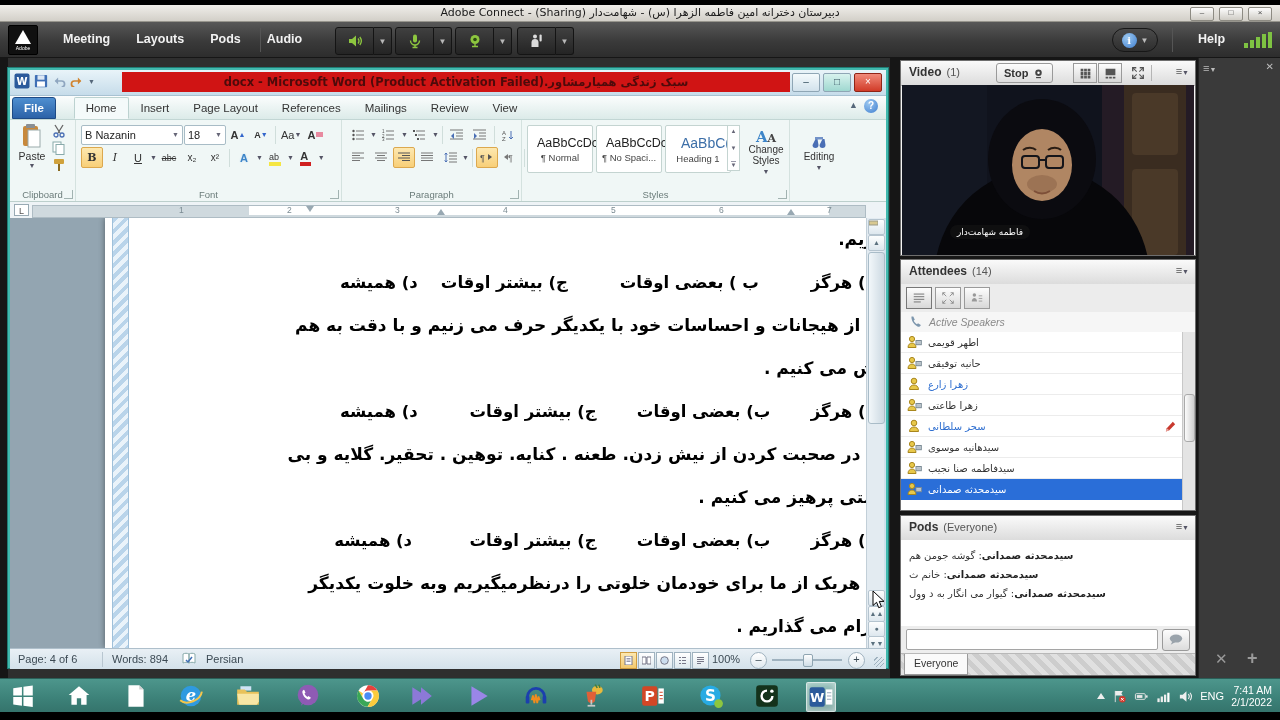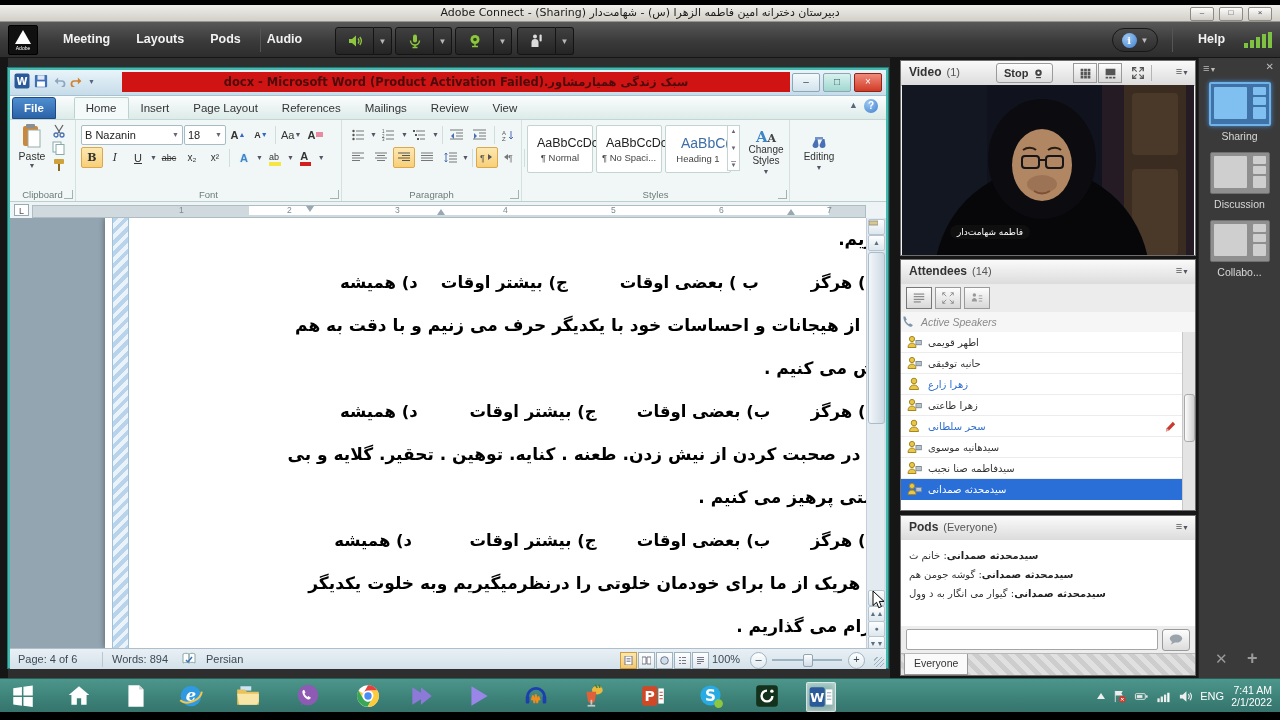--- a/index.html
+++ b/index.html
@@ -127,21 +127,21 @@
 .pod-menu{position:absolute;right:6px;top:4px;color:#555;font-size:11px;}
 .pod-menu .dd{font-size:7px;}
 .vp-btn{height:20px;border:1px solid #9a9a9a;border-radius:3px;background:linear-gradient(#fdfdfd,#dedede);
   display:inline-flex;align-items:center;justify-content:center;gap:4px;font-size:11px;font-weight:bold;color:#333;padding:0 7px;}
 .icbtn{width:24px;height:20px;border:1px solid #9a9a9a;background:linear-gradient(#fdfdfd,#d8d8d8);
   display:inline-flex;align-items:center;justify-content:center;}
 .vname{position:absolute;background:rgba(20,20,20,.65);color:#fff;font-size:9px;padding:2px 7px;border-radius:8px;}
 .att-toolbar{position:absolute;left:0;right:0;top:24px;height:28px;background:#ececec;border-bottom:1px solid #c8c8c8;
   display:flex;align-items:center;padding-left:5px;gap:3px;}
 .att-section{position:absolute;left:0;right:0;top:52px;height:20px;background:#f6f6f6;border-bottom:1px solid #f97316;
-  display:flex;align-items:center;gap:6px;font-size:10.5px;font-style:italic;color:#8a8a8a;}
+  display:flex;align-items:center;gap:6px;padding-left:8px;font-size:10.5px;font-style:italic;color:#8a8a8a;}
 .att-list{position:absolute;left:0;right:12px;top:72px;bottom:0;background:#fff;overflow:hidden;}
 .att-row{display:flex;align-items:center;height:20px;border-bottom:1px solid #ececec;padding:0 6px;background:#fff;}
 .att-row.sel{background:#2a6ed8;border-bottom-color:#2a6ed8;}
 .att-name{font-size:10px;color:#333;margin-left:6px;direction:rtl;}
 .att-name.blue{color:#2f6fd0;}
 .att-row.sel .att-name{color:#fff;}
 .att-pencil{margin-left:auto;}
 .att-scroll{position:absolute;right:0;top:72px;bottom:0;width:12px;background:#e4e4e4;border-left:1px solid #c8c8c8;}
 .att-scroll .sthumb{position:absolute;left:1px;top:62px;width:9px;height:46px;background:linear-gradient(90deg,#fbfbfb,#cfcfcf);
   border:1px solid #aaa;border-radius:3px;}
@@ -826,70 +826,41 @@
         <span class="sthumb"></span>
       </div>
   </div>
 
   <div class="s pod" style="left:900px;top:515px;width:296px;height:161px">
     <div class="pod-header">
       <span class="pod-title"><span>Pods</span><span class="pod-count">(Everyone)</span></span>
       <span class="pod-menu">≡<span class="dd">▼</span></span>
     </div>
     <div class="chat-messages fa">
+        <div class="chat-msg" dir="rtl"><b>سیدمحدثه صمدانی</b>: گوشه جومن هم</div>
         <div class="chat-msg" dir="rtl"><b>سیدمحدثه صمدانی</b>: خانم ث</div>
-        <div class="chat-msg" dir="rtl"><b>سیدمحدثه صمدانی</b>: گوشه جومن هم</div>
         <div class="chat-msg" dir="rtl"><b>سیدمحدثه صمدانی</b>: گیوار می انگار به د وول</div>
       </div>
     <div class="chat-inputrow">
       <input class="chat-input" type="text" style="">
       <span class="chat-bubblebtn">
         <svg width="16" height="13" viewBox="0 0 18 14">
             <ellipse cx="9" cy="6" rx="7" ry="4.5" fill="#9aa3ab"></ellipse>
             <path fill="#9aa3ab" d="M5 9l-2 4 5-3z"></path>
           </svg>
       </span>
     </div>
     <div class="chat-tabs">
       <span class="everyone-tab">Everyone</span>
     </div>
   </div>
 
   <div class="s lsidebar" style="left:1198px;top:58px;width:82px;height:620px">
     <span class="ls-top">≡<span style="font-size:7px">▼</span></span>
     <span class="ls-close">✕</span>
-    <div style="padding-top:14px">
-        <div class="layout-item active">
-          <div class="layout-thumb">
-            <i class="lp a"></i>
-            <i class="lp b1"></i>
-            <i class="lp b2"></i>
-            <i class="lp b3"></i>
-          </div>
-          <div class="layout-label">Sharing</div>
-        </div>
-        <div class="layout-item">
-          <div class="layout-thumb">
-            <i class="lp a"></i>
-            <i class="lp b1"></i>
-            <i class="lp b2"></i>
-            <i class="lp b3"></i>
-          </div>
-          <div class="layout-label">Discussion</div>
-        </div>
-        <div class="layout-item">
-          <div class="layout-thumb">
-            <i class="lp a"></i>
-            <i class="lp b1"></i>
-            <i class="lp b2"></i>
-            <i class="lp b3"></i>
-          </div>
-          <div class="layout-label">Collabo...</div>
-        </div>
-      </div>
     <span class="ls-action" style="left:16px;top:592px">✕</span>
     <span class="ls-action" style="left:48px;top:590px;font-size:18px">+</span>
   </div>
 
   <div class="s taskbar" style="left:0;top:678px;width:1280px;height:34px">
     <div class="tray">
       <span class="tri-up"></span>
       <span>
           <svg width="15" height="15" viewBox="0 0 16 16">
             <path d="M3.5 2v12" stroke="#ddd"></path>

